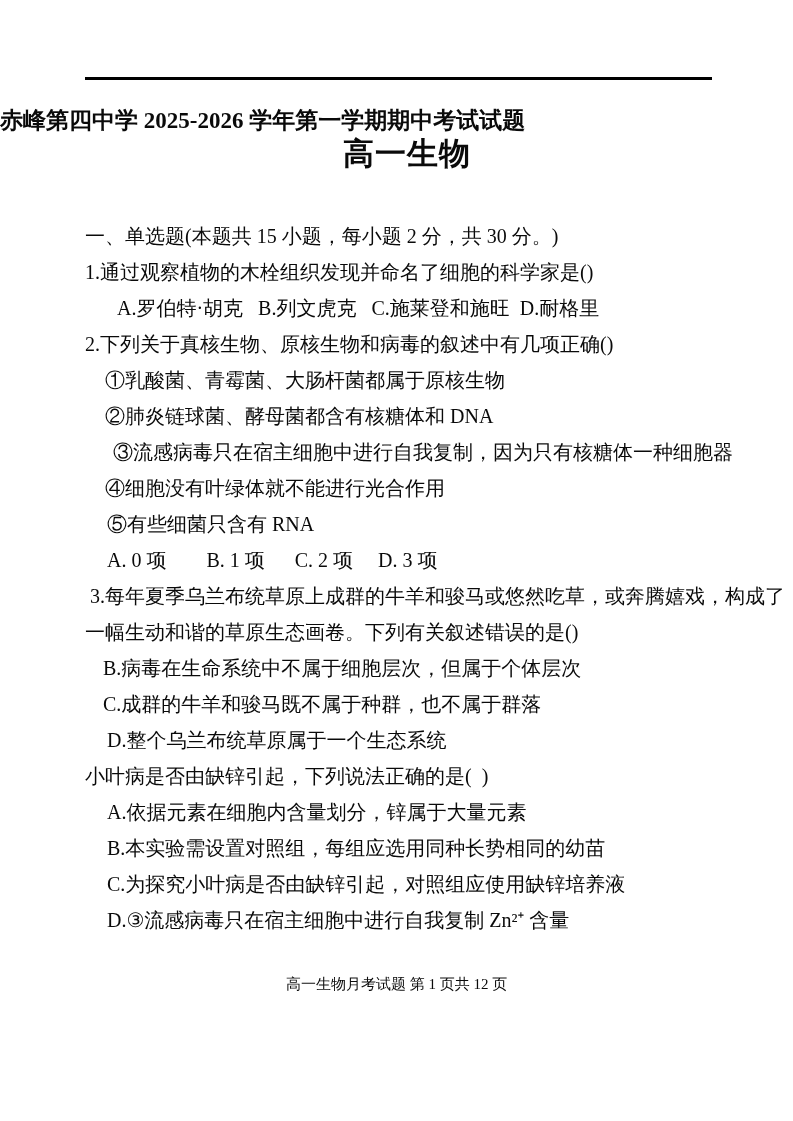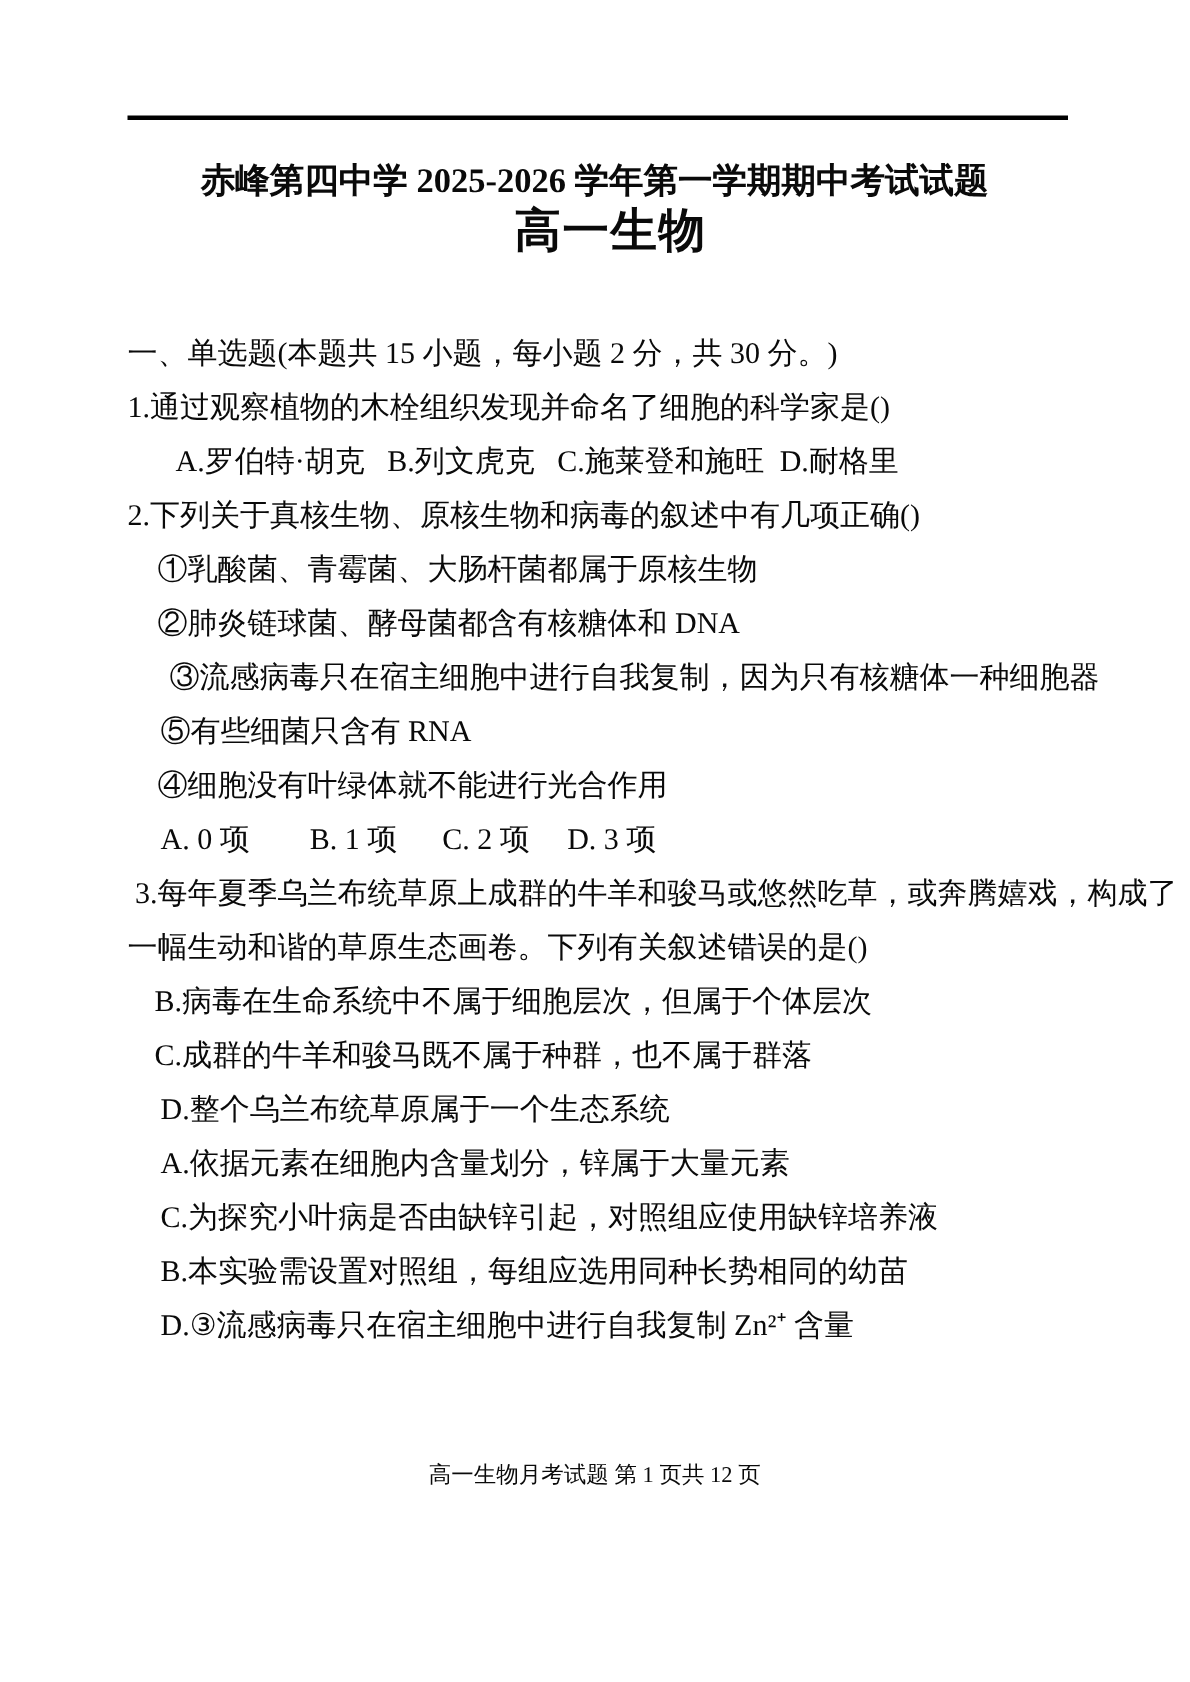--- a/index.html
+++ b/index.html
@@ -22,21 +22,21 @@
     top: 77px;
     width: 627px;
     height: 3px;
     background: #000000;
   }
   .school-title {
     position: absolute;
     left: 0;
     right: 0;
     top: 106px;
-    text-align: center;
+    text-align: left;
     font-size: 23px;
     font-weight: bold;
     line-height: 30px;
     white-space: pre;
   }
   .subject-title {
     position: absolute;
     left: 0;
     right: 0;
     top: 133px;
@@ -93,32 +93,33 @@
 
     <div class="line">一、单选题(本题共 15 小题，每小题 2 分，共 30 分。)</div>
 
     <div class="line">1.通过观察植物的木栓组织发现并命名了细胞的科学家是()</div>
     <div class="line ind-32">A.罗伯特·胡克   B.列文虎克   C.施莱登和施旺  D.耐格里</div>
 
     <div class="line">2.下列关于真核生物、原核生物和病毒的叙述中有几项正确()</div>
     <div class="line ind-20">①乳酸菌、青霉菌、大肠杆菌都属于原核生物</div>
     <div class="line ind-20">②肺炎链球菌、酵母菌都含有核糖体和 DNA</div>
     <div class="line ind-28">③流感病毒只在宿主细胞中进行自我复制，因为只有核糖体一种细胞器</div>
+    <div class="line ind-20">④细胞没有叶绿体就不能进行光合作用</div>
     <div class="line ind-22">⑤有些细菌只含有 RNA</div>
-    <div class="line ind-20">④细胞没有叶绿体就不能进行光合作用</div>
     <div class="line ind-22">A. 0 项        B. 1 项      C. 2 项     D. 3 项</div>
 
     <div class="line"> 3.每年夏季乌兰布统草原上成群的牛羊和骏马或悠然吃草，或奔腾嬉戏，构成了</div>
     <div class="line">一幅生动和谐的草原生态画卷。下列有关叙述错误的是()</div>
     <div class="line ind-18">B.病毒在生命系统中不属于细胞层次，但属于个体层次</div>
     <div class="line ind-18">C.成群的牛羊和骏马既不属于种群，也不属于群落</div>
     <div class="line ind-22">D.整个乌兰布统草原属于一个生态系统</div>
 
+    <div class="line">小叶病是否由缺锌引起，下列说法正确的是(  )</div>
     <div class="line ind-22">A.依据元素在细胞内含量划分，锌属于大量元素</div>
+    <div class="line ind-22">B.本实验需设置对照组，每组应选用同种长势相同的幼苗</div>
     <div class="line ind-22">C.为探究小叶病是否由缺锌引起，对照组应使用缺锌培养液</div>
-    <div class="line ind-22">B.本实验需设置对照组，每组应选用同种长势相同的幼苗</div>
     <div class="line ind-22">D.③流感病毒只在宿主细胞中进行自我复制 Zn²⁺ 含量</div>
 
   </div>
 
   <div class="footer">高一生物月考试题 第 1 页共 12 页</div>
 
 </div>
 
 </body></html>

